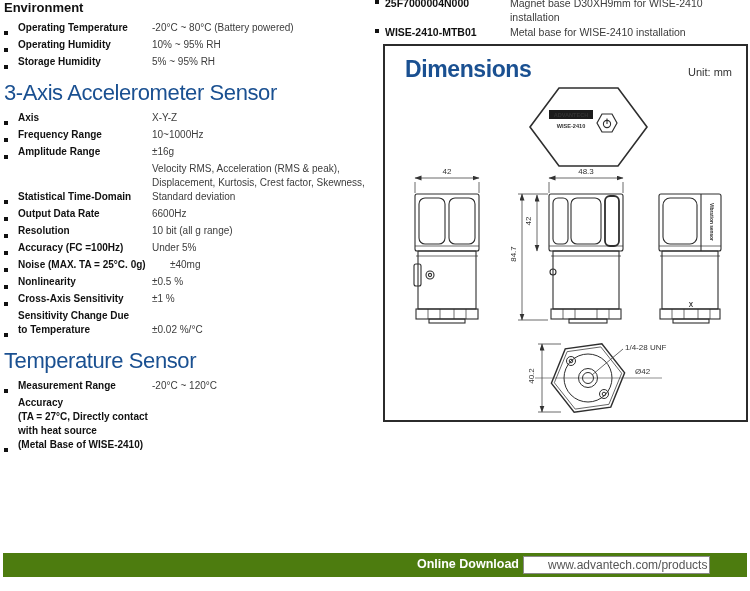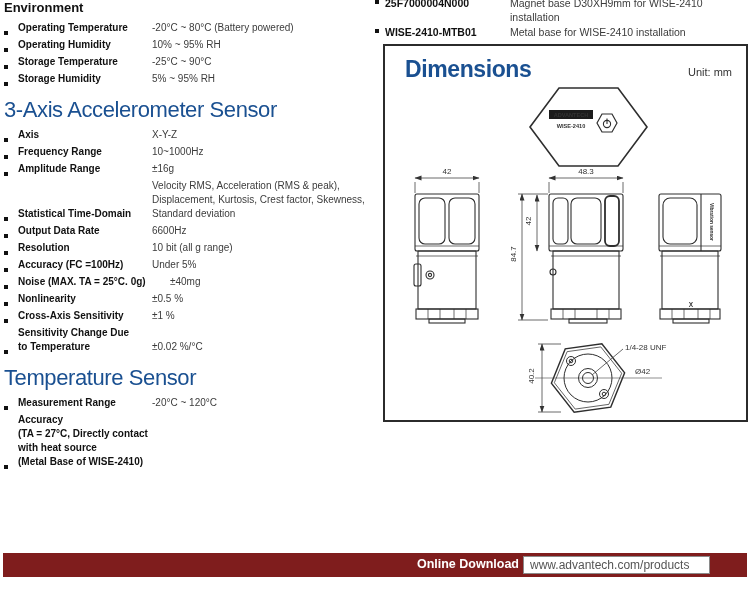--- a/index.html
+++ b/index.html
@@ -27,25 +27,25 @@
 
   
   .dim-box { position:absolute; left:383px; top:44px; width:365px; height:378px;
              border:2px solid #2b2b2b; background:#fff; }
   .dim-title { position:absolute; left:20px; top:10px; font-size:23px; font-weight:bold;
                color:#1a5091; letter-spacing:-0.4px; }
   .dim-unit { position:absolute; right:14px; top:20px; font-size:11px; color:#333; }
   .dim-svg { position:absolute; left:0; top:0; width:361px; height:374px; }
 
   
-  .footer-bar { position:absolute; left:3px; top:553px; width:744px; height:24px; background:#7f1d1d; }
+  .footer-bar { position:absolute; left:3px; top:553px; width:744px; height:24px; background:#4d7c0f; }
   .footer-label { position:absolute; right:228px; top:4px; font-size:12.5px; font-weight:bold; color:#fff; }
   .footer-urlbox { position:absolute; right:37px; top:3px; width:187px; height:18px;
                    background:#fff; border:1px solid #8a8a8a; display:flex; align-items:center;
-                   padding-left:6px; }
+                   padding-left:24px; }
   .footer-url { font-size:12px; color:#555; }
 
   svg text { font-family:"Liberation Sans", sans-serif; fill:#333; }
 </style>
 </head>
 <body>
 
 <div class="page">
 
   <div class="left-col">
@@ -58,27 +58,20 @@
         </span>
       <span class="spec-label">Operating Temperature</span>
       <span class="spec-value">-20°C ~ 80°C (Battery powered)</span>
     </div>
     <div class="spec-row">
       <span class="bullet">
           <i></i>
         </span>
       <span class="spec-label">Operating Humidity</span>
       <span class="spec-value">10% ~ 95% RH</span>
-    </div>
-    <div class="spec-row">
-      <span class="bullet">
-          <i></i>
-        </span>
-      <span class="spec-label">Storage Temperature</span>
-      <span class="spec-value">-25°C ~ 90°C</span>
     </div>
     <div class="spec-row">
       <span class="bullet">
           <i></i>
         </span>
       <span class="spec-label">Storage Humidity</span>
       <span class="spec-value">5% ~ 95% RH</span>
     </div>
 
     <div class="section-title">3-Axis Accelerometer Sensor</div>

